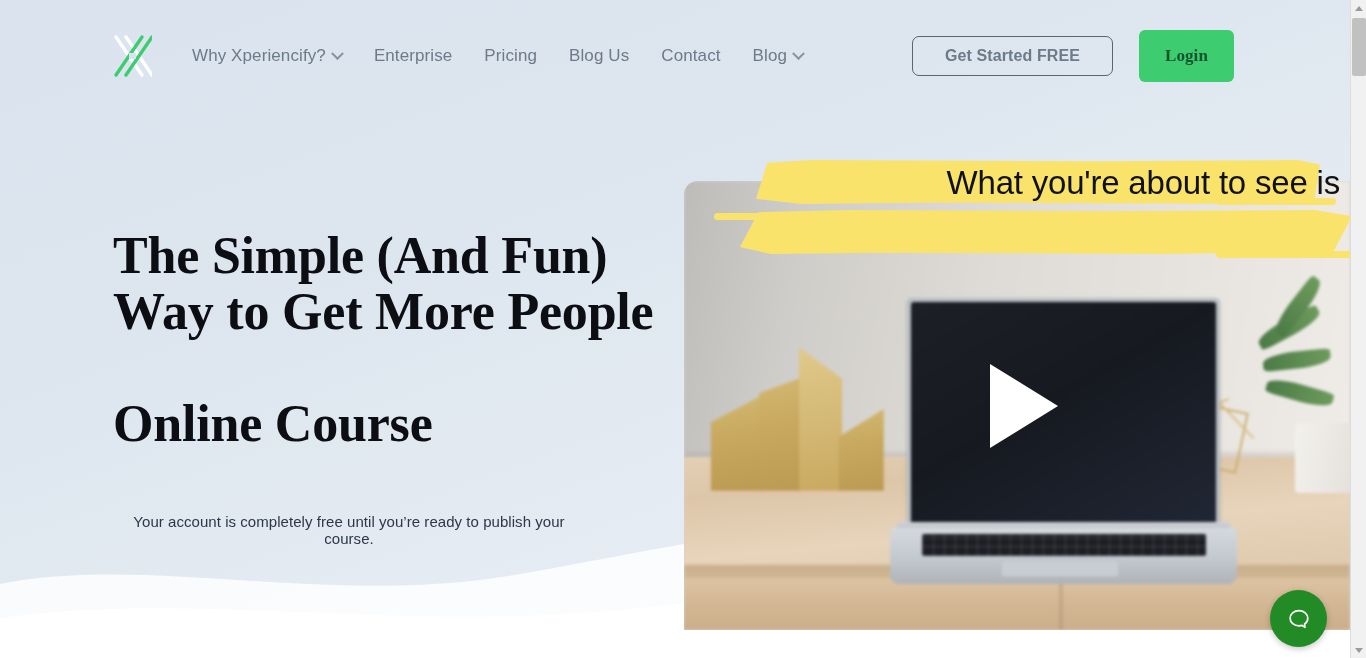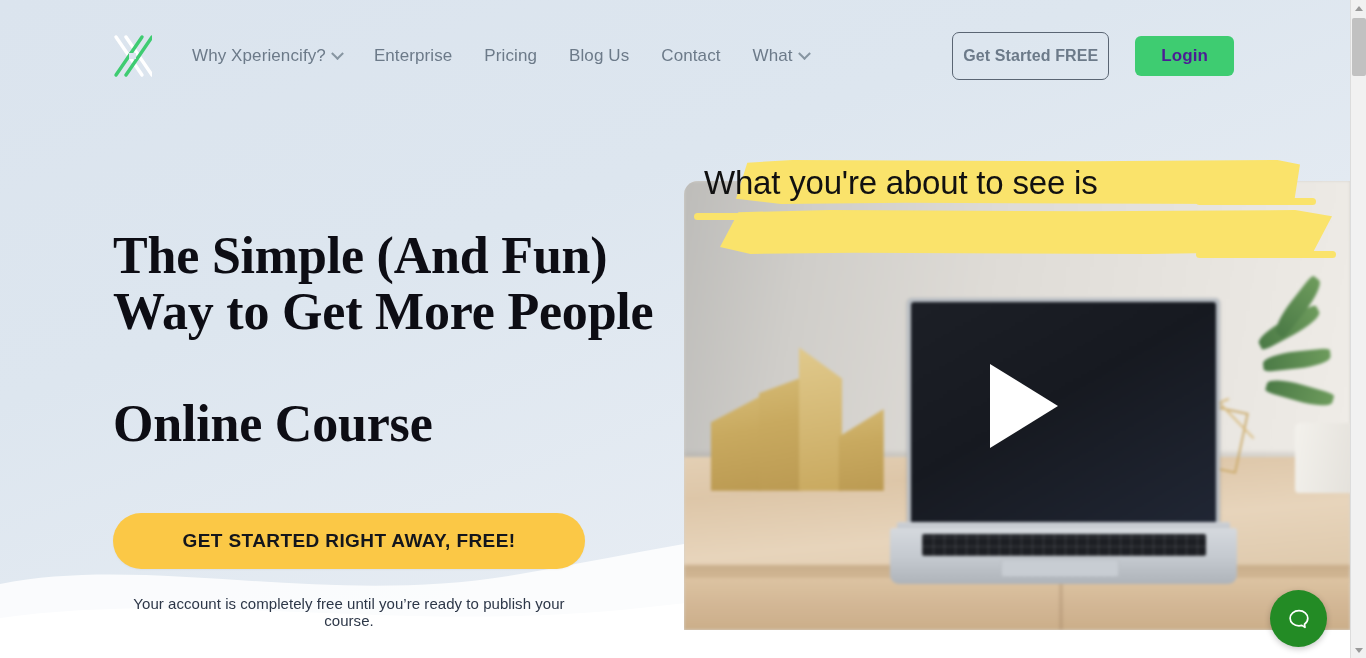--- a/index.html
+++ b/index.html
@@ -82,48 +82,48 @@
     display: flex;
     align-items: center;
     gap: 26px;
     flex: 0 0 auto;
   }
 
   .btn-outline {
     display: inline-flex;
     align-items: center;
     justify-content: center;
-    height: 48px;
-    padding: 0 10px;
+    height: 40px;
+    padding: 0 32px;
     border: 1.6px solid #5a6573;
     border-radius: 7px;
     background: transparent;
     color: #6c7a89;
     font-size: 16px;
     font-weight: 700;
     letter-spacing: .1px;
     cursor: pointer;
     font-family: inherit;
   }
 
   .btn-green {
     display: inline-flex;
     align-items: center;
     justify-content: center;
-    height: 40px;
+    height: 52px;
     padding: 0 26px;
     border: none;
     border-radius: 6px;
     background: #3ecc71;
-    color: #4c1d95;
+    color: #14532d;
     font-size: 17px;
     font-weight: 700;
     letter-spacing: .1px;
     cursor: pointer;
-    font-family: Liberation Sans, sans-serif;
+    font-family: Liberation Serif, serif;
   }
 
   
   .hero-left {
     position: absolute;
     left: 113px;
     top: 228px;
     width: 560px;
     z-index: 10;
   }
@@ -329,25 +329,25 @@
     width: 0; height: 0;
     border-left: 68px solid #ffffff;
     border-top: 42px solid transparent;
     border-bottom: 42px solid transparent;
     margin-left: 14px;
   }
 
   
   .video-caption {
     position: absolute;
-    left: 698px;
+    left: 718px;
     top: 158px;
     width: 628px;
     z-index: 20;
-    text-align: left;
+    text-align: right;
     pointer-events: none;
   }
   .cap-line {
     position: relative;
     display: block;
     font-size: 33px;
     line-height: 50px;
     font-weight: 400;
     color: #111111;
     letter-spacing: -0.2px;
@@ -456,41 +456,40 @@
         <li class="nav-item">
           <span>Pricing</span>
         </li>
         <li class="nav-item">
           <span>Blog Us</span>
         </li>
         <li class="nav-item">
           <span>Contact</span>
         </li>
         <li class="nav-item">
-          <span>What</span>
+          <span>Blog</span>
           <span class="chev"></span>
         </li>
       </ul>
     </nav>
 
     <div class="header-actions">
       <button class="btn-outline">Get Started FREE</button>
       <button class="btn-green">Login</button>
     </div>
   </header>
 
   <section class="hero-left">
     <h1 class="hero-headline">
       <span>The Simple (And Fun)</span><br>
       <span>Way to Get More People</span><br>
       <br>
       <span>Online Course</span>
     </h1>
 
-    <button class="btn-cta">GET STARTED RIGHT AWAY, FREE!</button>
 
     <p class="hero-subnote">Your account is completely free until you’re ready to publish your course.</p>
   </section>
 
   <div class="video-panel">
     <div class="video-scene scene-blur">
       <div class="wall"></div>
       <div class="wall-trim"></div>
       <div class="desk"></div>
       <div class="desk-edge"></div>

